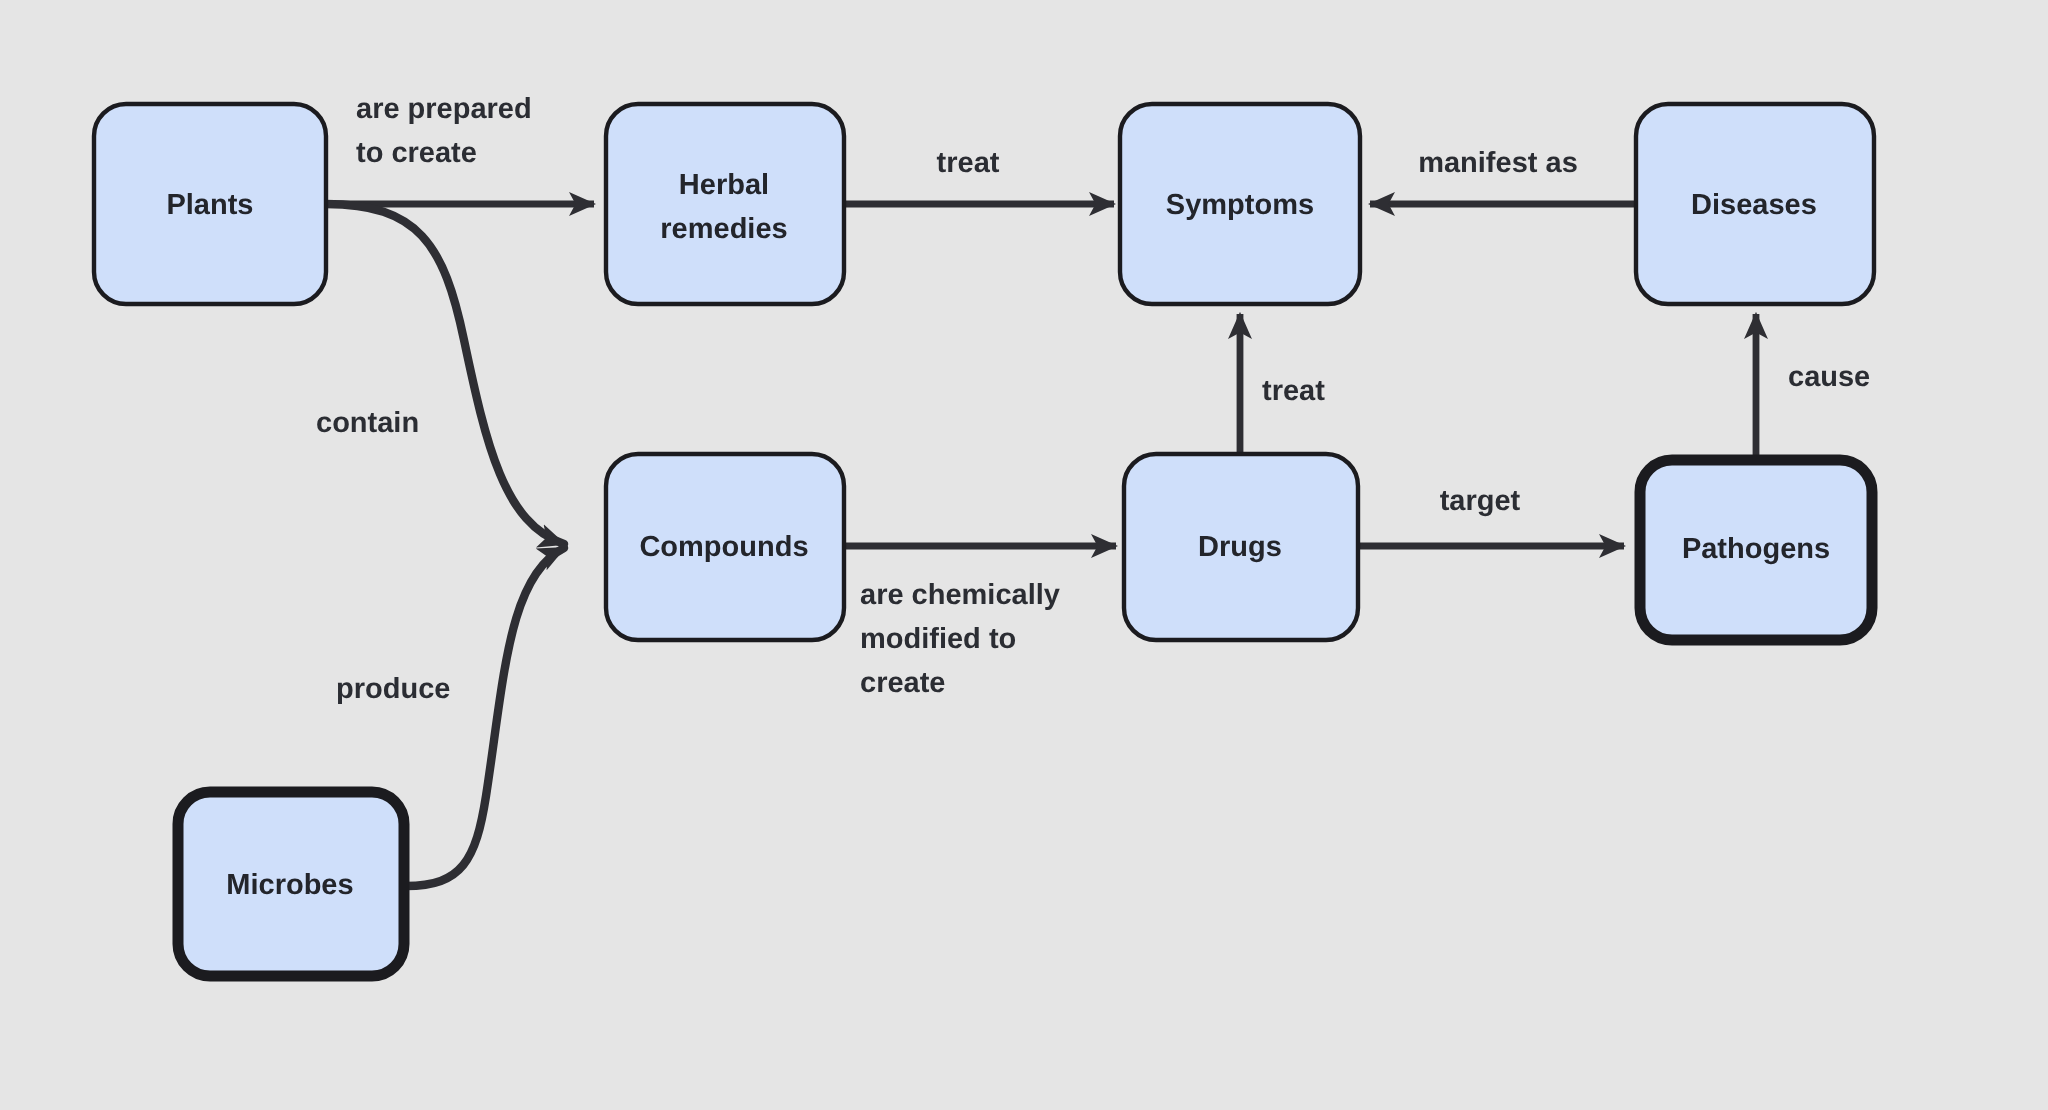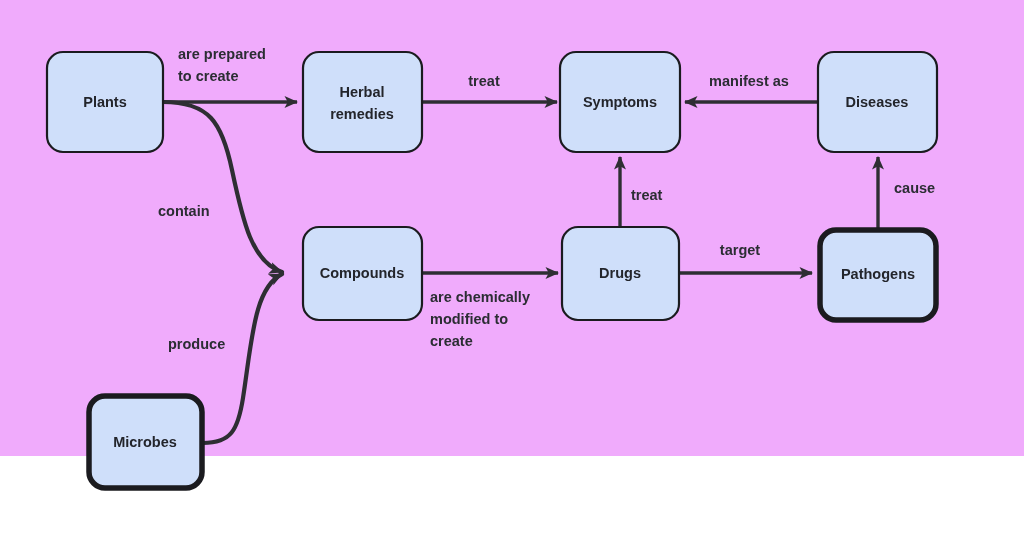--- a/index.html
+++ b/index.html
@@ -10,22 +10,22 @@
   }
   body {
     width: 1024px;
     height: 555px;
     font-family: "Liberation Sans", sans-serif;
     overflow: hidden;
   }
   #diagram-root {
     position: relative;
     width: 1024px;
-    height: 456px;
-    background: #f0abfc;
+    height: 555px;
+    background: #e5e5e5;
   }
   svg.canvas {
     display: block;
     width: 1024px;
     height: 555px;
   }
   .node-shape {
     fill: #cfdffa;
     stroke: #1b1b1f;
     stroke-width: 2.2;

